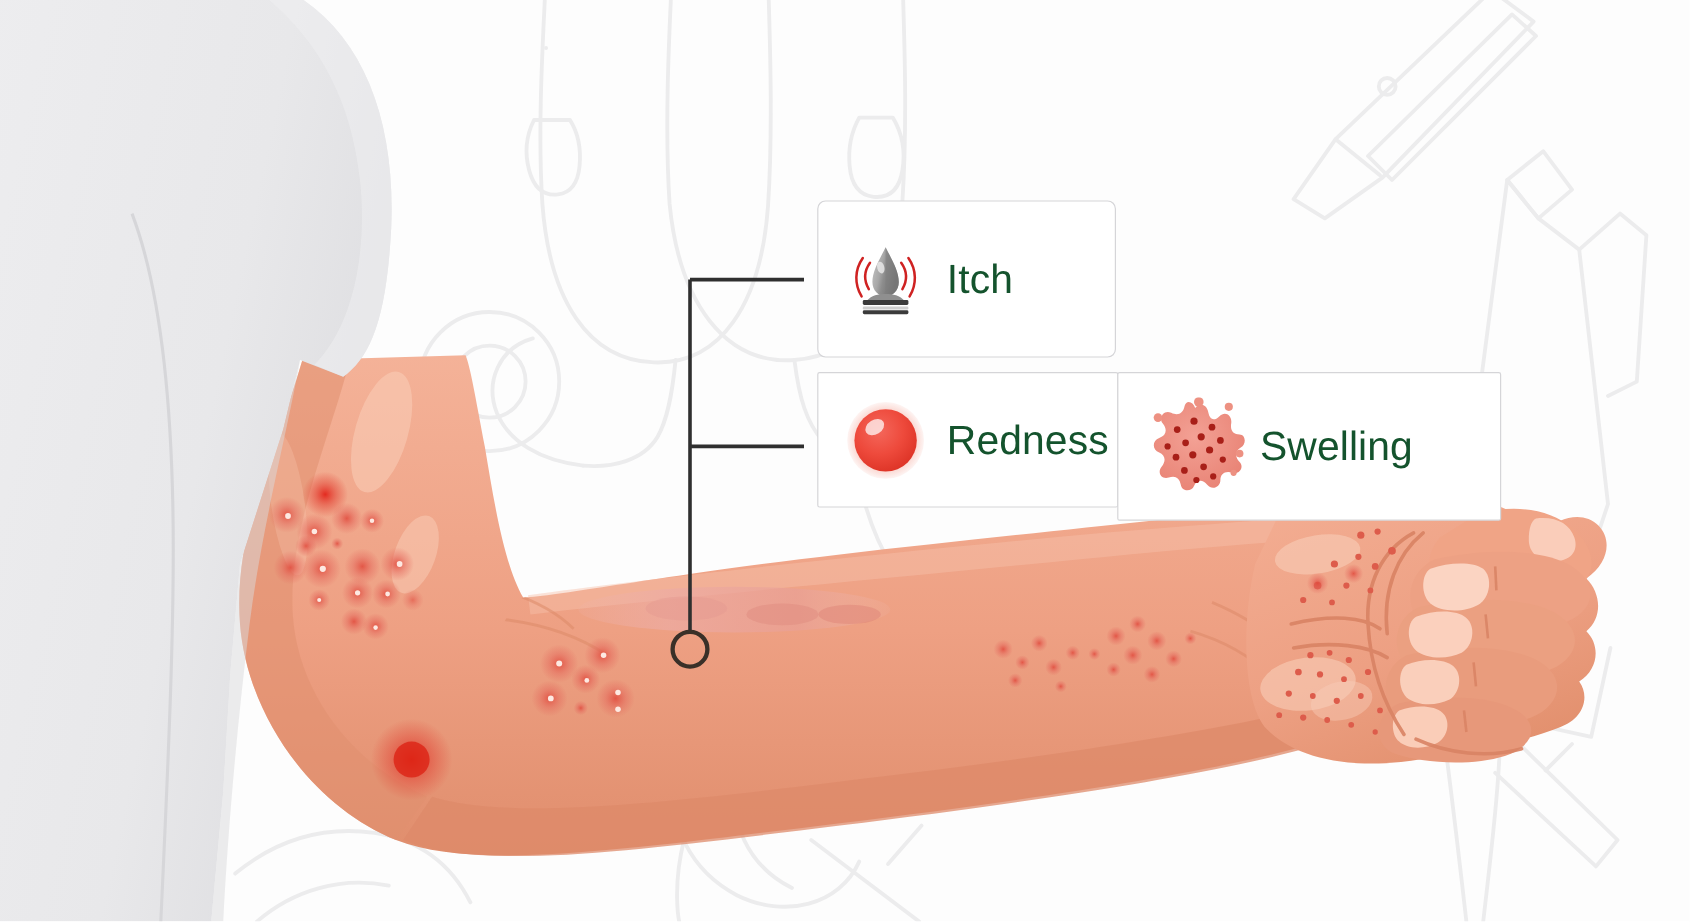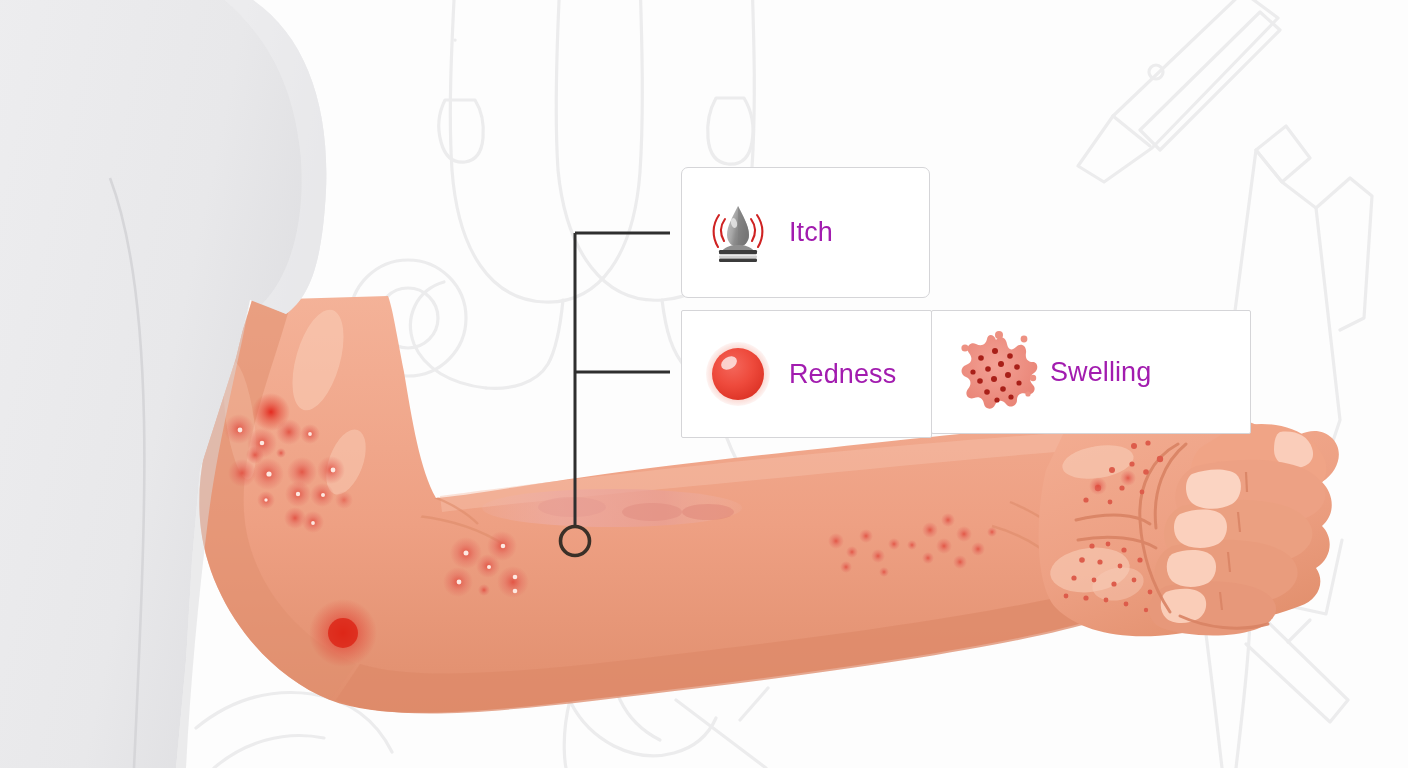--- a/index.html
+++ b/index.html
@@ -47,38 +47,38 @@
     pointer-events: auto;
   }
   #card-itch {
     left: 681px; top: 167px;
     width: 249px; height: 131px;
     border-radius: 7px;
     padding-left: 22px;
   }
   #card-redness {
     left: 681px; top: 310px;
-    width: 251px; height: 128px;
+    width: 251px; height: 113px;
     border-radius: 2px;
     padding-left: 22px;
   }
   #card-swelling {
     left: 931px; top: 310px;
     width: 320px; height: 124px;
     border-radius: 2px;
     padding-left: 24px;
   }
   .sym-icon {
     flex: 0 0 auto;
     width: 68px; height: 68px;
     position: relative;
   }
   .sym-label {
-    font-size: 27px;
-    color: #a21caf;
+    font-size: 34px;
+    color: #14532d;
     letter-spacing: 0.1px;
     white-space: nowrap;
     margin-left: 17px;
     line-height: 1;
   }
   #card-swelling .sym-icon { width: 82px; height: 82px; }
   #card-swelling .sym-label { margin-left: 12px; }
 </style>
 </head>
 <body>

